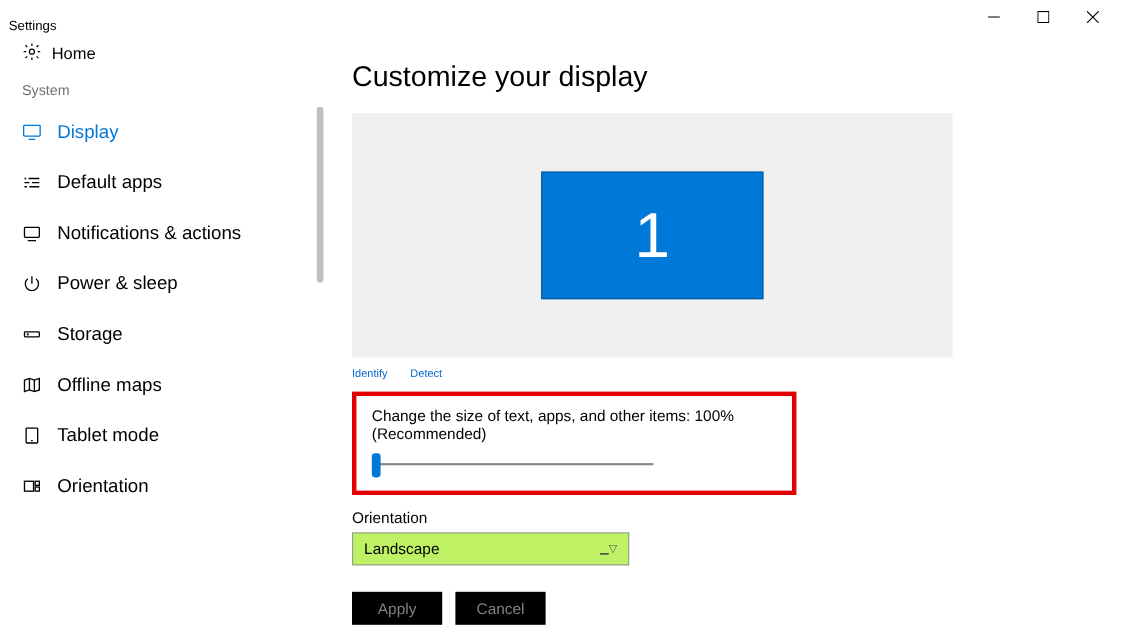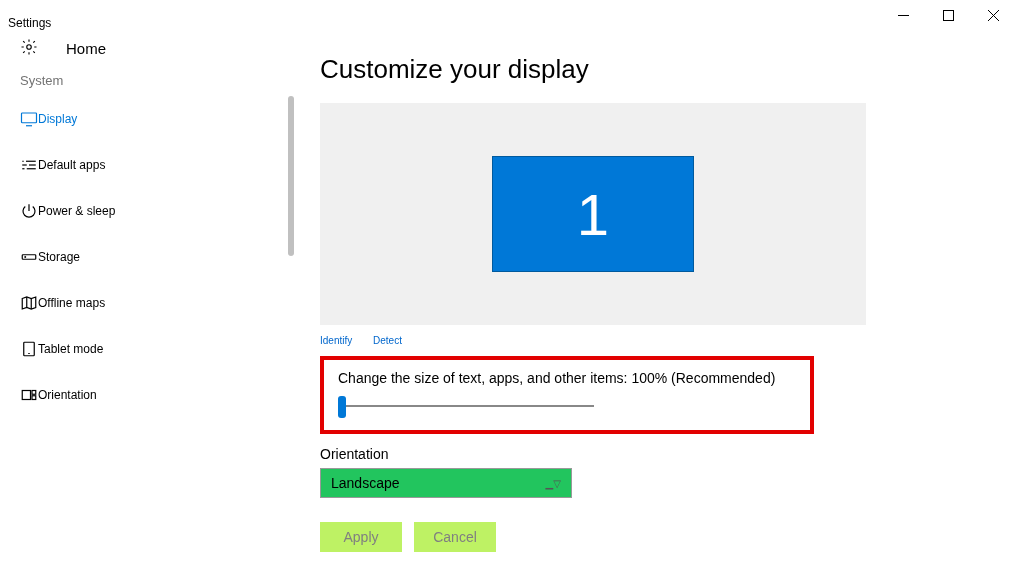--- a/index.html
+++ b/index.html
@@ -39,21 +39,21 @@
 }
 .sidebar {
   width: 296px;
   padding: 0 0 0 6px;
   display: flex;
   flex-direction: column;
 }
 .home-row {
   display: flex;
   align-items: center;
-  gap: 28px;
+  gap: 9px;
   padding: 8px 10px 14px 14px;
   font-size: 15px;
 }
 .gear-icon svg { width: 18px; height: 18px; }
 .search-box {
   margin: 0 8px 18px 8px;
   border: 1px solid #999;
   height: 32px;
   display: flex;
   align-items: center;
@@ -80,23 +80,24 @@
   flex: 1;
   overflow: hidden;
 }
 .nav {
   display: flex;
   flex-direction: column;
 }
 .nav-item {
   display: flex;
   align-items: center;
+  gap: 14px;
   height: 46px;
   padding: 0 10px 0 14px;
-  font-size: 12px;
+  font-size: 17px;
   cursor: default;
   text-align: right;
 }
 .nav-item.active {
   color: #0078d7;
   position: relative;
 }
 .nav-item.active::before {
   content: "";
   position: absolute;
@@ -156,21 +157,21 @@
 }
 .link-row {
   margin-top: 10px;
   font-size: 10px;
 }
 .link-row a { color: #0066cc; text-decoration: none; margin-right: 18px; cursor: default; }
 .highlight-box {
   border: 4px solid #e20000;
   padding: 10px 14px 14px;
   margin-top: 10px;
-  width: 494px;
+  width: 404px;
 }
 .scale-label { font-size: 14px; margin-bottom: 10px; }
 .slider {
   position: relative;
   width: 256px;
   height: 20px;
 }
 .slider-track {
   position: absolute;
   top: 9px;
@@ -192,32 +193,32 @@
 .select-box {
   margin-top: 6px;
   width: 252px;
   height: 30px;
   border: 1px solid #999;
   display: flex;
   align-items: center;
   padding: 0 10px;
   font-size: 14px;
   justify-content: space-between;
-  background: #22c55e;
+  background: #bef264;
 }
 .chev { font-size: 10px; color: #555; }
 .button-row {
   margin-top: 24px;
   display: flex;
   gap: 12px;
 }
 .btn {
   width: 82px;
   height: 30px;
-  background: #bef264;
+  background: #000000;
   border: none;
   font-size: 14px;
   font-family: inherit;
   color: #808080;
   display: flex;
   align-items: center;
   justify-content: center;
 }
 </style>
 </head>
@@ -281,20 +282,29 @@
                 <line x1="8" y1="7" x2="21" y2="7"></line>
                 <line x1="3" y1="12" x2="9" y2="12"></line>
                 <line x1="12" y1="12" x2="21" y2="12"></line>
                 <line x1="3" y1="17" x2="6" y2="17"></line>
                 <line x1="9" y1="17" x2="21" y2="17"></line>
               </svg>
             </span>
           <span>Default apps</span>
         </div>
 
+        <div class="nav-item">
+          <span class="icon">
+              <svg viewBox="0 0 24 24" fill="none" stroke="#000" stroke-width="1.6">
+                <rect x="3" y="5" width="18" height="12" rx="1"></rect>
+                <line x1="7" y1="21" x2="17" y2="21"></line>
+              </svg>
+            </span>
+          <span>Notifications &amp; actions</span>
+        </div>
 
         <div class="nav-item">
           <span class="icon">
               <svg viewBox="0 0 24 24" fill="none" stroke="#000" stroke-width="1.6">
                 <path d="M12 3v9"></path>
                 <path d="M7 6a8 8 0 1 0 10 0"></path>
               </svg>
             </span>
           <span>Power &amp; sleep</span>
         </div>

